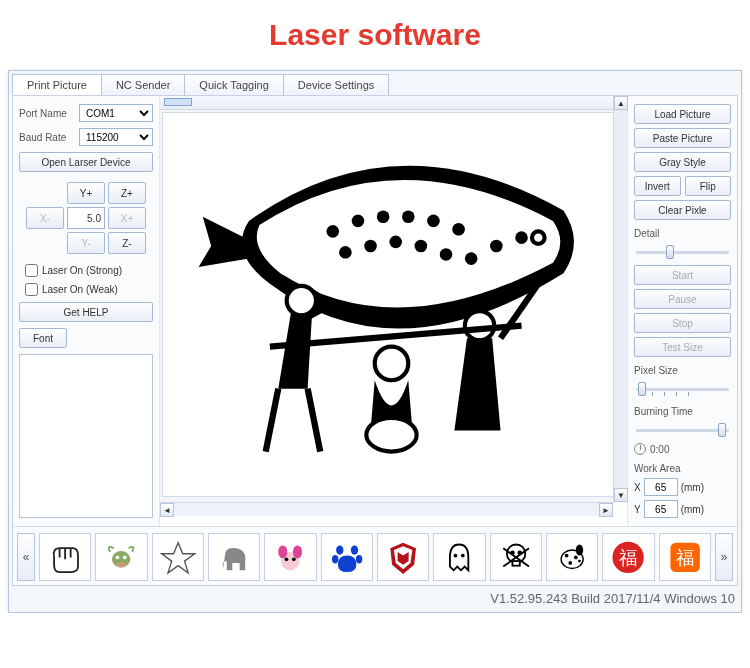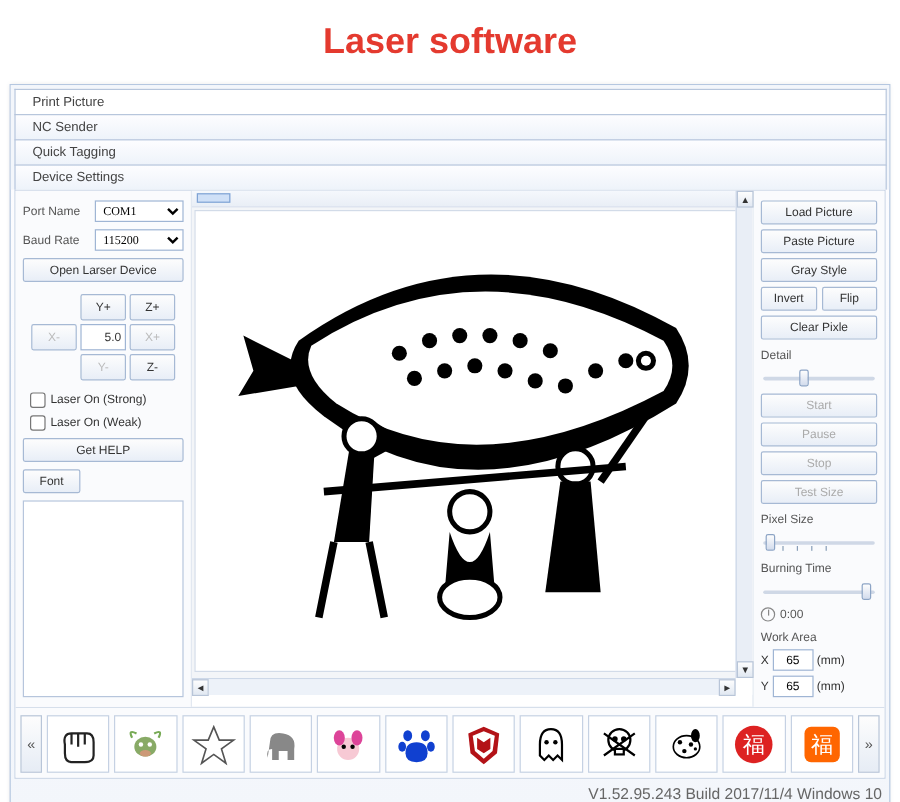--- a/index.html
+++ b/index.html
@@ -41,21 +41,20 @@
     border: 1px solid #b8c5d8;
     border-radius: 2px;
     display: flex; align-items: center; justify-content: center;
     font-size: 10px; color: #555;
   }
   .tabs {
     display: flex;
     padding: 3px 3px 0 3px;
     background: #f3f6fb;
     gap: 0;
-    flex-direction: column;
   }
   .tab {
     padding: 4px 14px;
     border: 1px solid #b7c6dc;
     border-bottom: none;
     background: linear-gradient(#fdfdff,#eef3fa);
     margin-right: -1px;
     color: #444;
     position: relative;
   }
@@ -76,21 +75,21 @@
   }
   .row { display: flex; align-items: center; gap: 4px; }
   .lbl { flex: 0 0 56px; font-size: 10px; color: #555; }
   select, input[type=text] {
     font-size: 10px;
     border: 1px solid #9fb5d4;
     padding: 1px 2px;
     background: #fff;
     height: 18px;
   }
-  select { width: 76px; font-family: Liberation Serif, serif; }
+  select { width: 76px; }
   .btn {
     display: inline-flex; align-items: center; justify-content: center;
     border: 1px solid #a6b9d4;
     background: linear-gradient(#fdfdfd,#e8eef7);
     border-radius: 2px;
     font-size: 10px;
     color: #333;
     padding: 3px 6px;
     min-height: 20px;
   }

